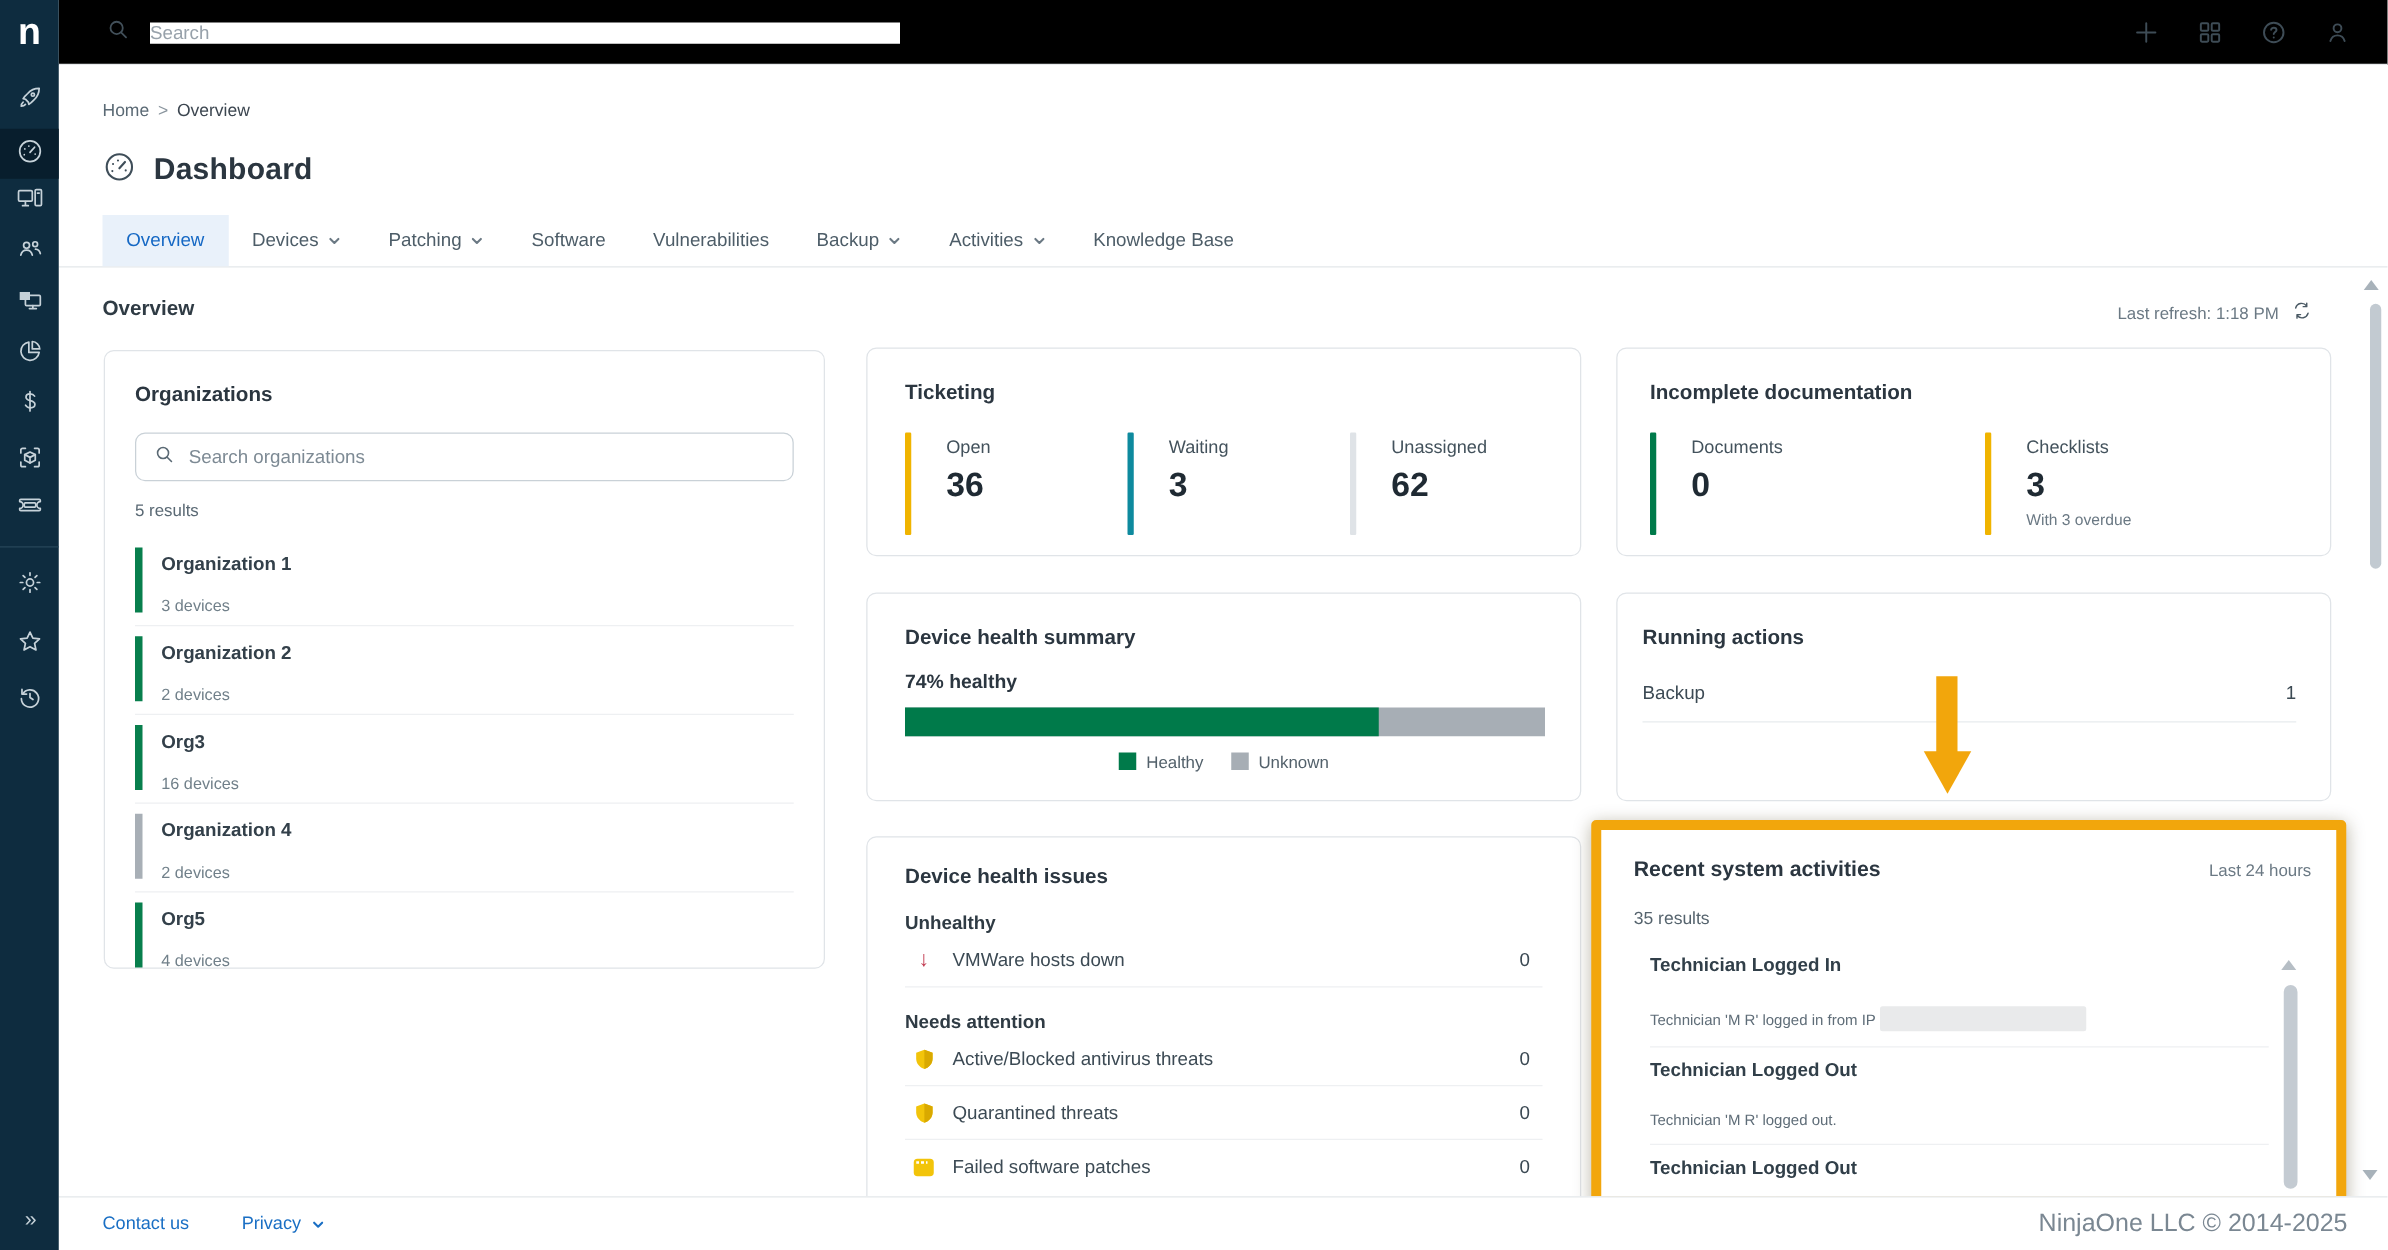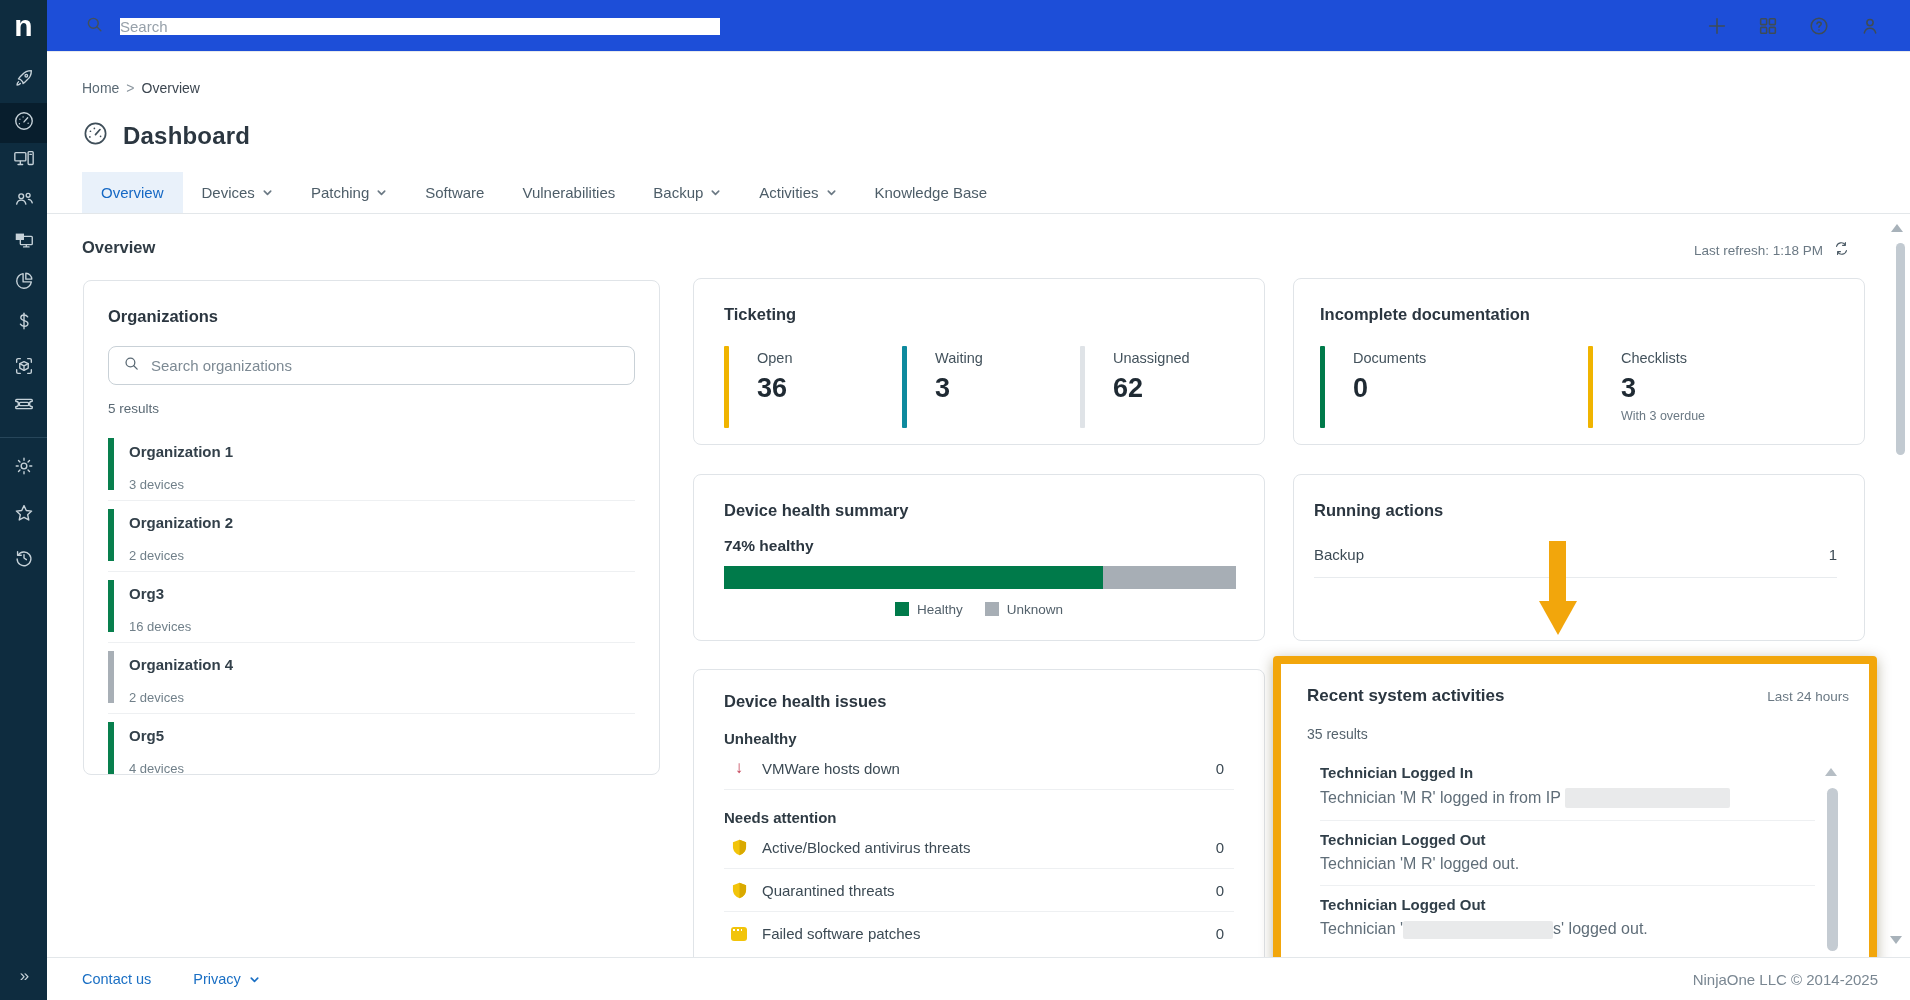--- a/index.html
+++ b/index.html
@@ -10,21 +10,21 @@
   #sidebar { position:absolute; left:0; top:0; width:47px; height:1000px; background:#0e2c3f; z-index:70; }
   #sidebar .logo { position:absolute; left:0; top:0; width:47px; height:52px; display:flex; align-items:center; justify-content:center;
     color:#fff; font-size:30px; font-weight:bold; }
   .side-item { position:absolute; left:0; width:47px; height:40px; display:flex; align-items:center; justify-content:center; color:#c6d2d9; cursor:pointer; }
   .side-item.active { background:#081e2d; }
   .side-item svg { width:22px; height:22px; stroke:currentColor; fill:none; stroke-width:1.5; stroke-linecap:round; stroke-linejoin:round; }
   #side-divider { position:absolute; left:0; top:437px; width:47px; height:1px; background:#27465a; }
   #side-collapse { position:absolute; left:0; bottom:14px; width:47px; text-align:center; color:#c6d2d9; font-size:17px; letter-spacing:-2px; cursor:pointer; }
 
   
-  #topbar { position:absolute; left:47px; top:0; width:1863px; height:52px; background:#1d4ed8; border-bottom:1px solid #e7eaec; z-index:60; }
+  #topbar { position:absolute; left:47px; top:0; width:1863px; height:52px; background:#000000; border-bottom:1px solid #e7eaec; z-index:60; }
   #topbar .search-wrap { position:absolute; left:38px; top:0; height:52px; display:flex; align-items:center; gap:16px; }
   #topbar .search-wrap svg { width:19px; height:19px; stroke:#42505a; fill:none; stroke-width:1.8; stroke-linecap:round; }
   #topbar input { border:none; outline:none; font-size:15px; width:600px; color:#33404a; font-family:"Liberation Sans",sans-serif; }
   #topbar input::placeholder { color:#97a1aa; }
   .top-icons { position:absolute; right:28px; top:0; height:52px; display:flex; align-items:center; gap:27px; color:#3e4c56; }
   .top-icons .tic { width:24px; height:24px; display:flex; align-items:center; justify-content:center; cursor:pointer; }
   .top-icons svg { width:22px; height:22px; stroke:currentColor; fill:none; stroke-width:1.7; stroke-linecap:round; stroke-linejoin:round; }
 
   
   #breadcrumb { position:absolute; left:82px; top:80px; font-size:14px; color:#5b6a75; }
@@ -106,39 +106,39 @@
   #activities-box { position:absolute; left:1273px; top:656px; width:604px; height:309px; border:8px solid #f2a60c; border-radius:4px;
      background:#fff; z-index:40; box-shadow:0 3px 14px rgba(60,50,10,.35); }
   #activities-inner { position:relative; width:100%; height:100%; padding:22px 20px 0 26px; overflow:hidden; }
   #act-hdr { display:flex; justify-content:space-between; align-items:baseline; }
   #act-period { font-size:13.5px; color:#6b7984; }
   #act-results { margin-top:20px; font-size:14px; color:#55636d; }
   #act-list { margin-top:12px; width:495px; margin-left:13px; }
   .act-item { padding:10px 0 12px 0; border-bottom:1px solid #eef0f2; }
   .act-item:last-child { border-bottom:none; }
   .act-title { font-size:15px; font-weight:600; color:#313f49; }
-  .act-desc { margin-top:7px; font-size:16px; color:#5f6d78; }
+  .act-desc { margin-top:24px; font-size:12px; color:#5f6d78; }
   .redact { display:inline-block; vertical-align:-5px; height:20px; width:165px; background:#e9eaeb; border-radius:2px; filter:blur(.5px); }
   .redact.r2 { width:150px; height:18px; }
   
   #act-scroll-up { position:absolute; right:32px; top:104px; width:0; height:0; border-left:6px solid transparent; border-right:6px solid transparent; border-bottom:8px solid #b6bec5; cursor:pointer; }
   #act-thumb { position:absolute; right:31px; top:124px; width:11px; height:163px; background:#c4cbd2; border-radius:6px; cursor:pointer; }
 
   
   #arrow { position:absolute; z-index:55; pointer-events:none; }
   #arrow .shaft { position:absolute; left:13px; top:0; width:17px; height:61px; background:#f2a60c; }
   #arrow .head { position:absolute; left:3px; top:60px; width:0; height:0; border-left:19px solid transparent; border-right:19px solid transparent; border-top:34px solid #f2a60c; }
 
   
   #footer { position:absolute; left:47px; top:957px; width:1863px; height:43px; background:#fff; border-top:1px solid #e3e7ea; z-index:50;
      display:flex; align-items:center; padding:0 32px 0 35px; }
   #footer a { color:#1a6fc4; text-decoration:none; font-size:14.5px; cursor:pointer; }
   #footer .privacy { margin-left:42px; display:flex; align-items:center; gap:8px; }
   #footer .privacy svg { width:11px; height:11px; stroke:#1a6fc4; fill:none; stroke-width:1.8; stroke-linecap:round; stroke-linejoin:round; }
-  #footer .copy { margin-left:auto; font-size:15px; color:#7a8792; }
+  #footer .copy { margin-left:auto; font-size:20px; color:#7a8792; }
 
   
   #pg-sb-up { position:absolute; right:7px; top:224px; width:0; height:0; border-left:6px solid transparent; border-right:6px solid transparent; border-bottom:8px solid #a8b2ba; cursor:pointer; }
   #pg-sb-thumb { position:absolute; right:5px; top:243px; width:9px; height:212px; background:#c2cad1; border-radius:5px; cursor:pointer; }
   #pg-sb-down { position:absolute; right:8px; top:936px; width:0; height:0; border-left:6px solid transparent; border-right:6px solid transparent; border-top:8px solid #a8b2ba; cursor:pointer; }
 </style>
 </head>
 <body>
 
 <nav id="sidebar">

